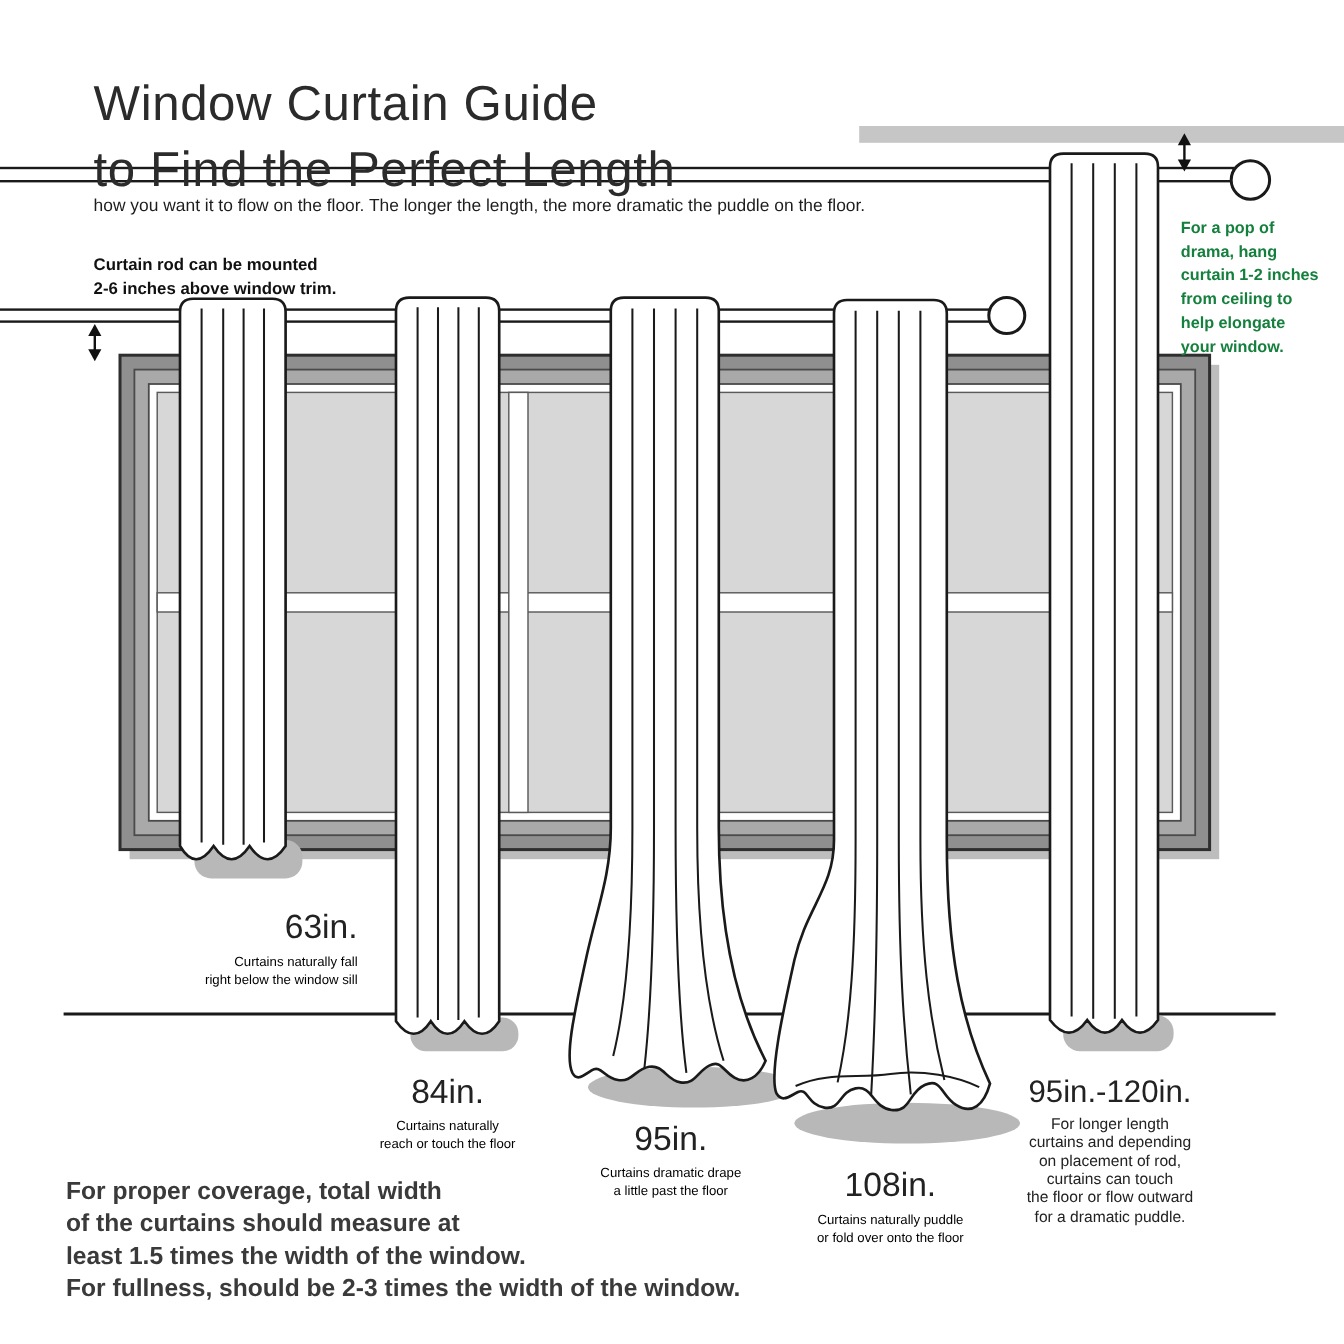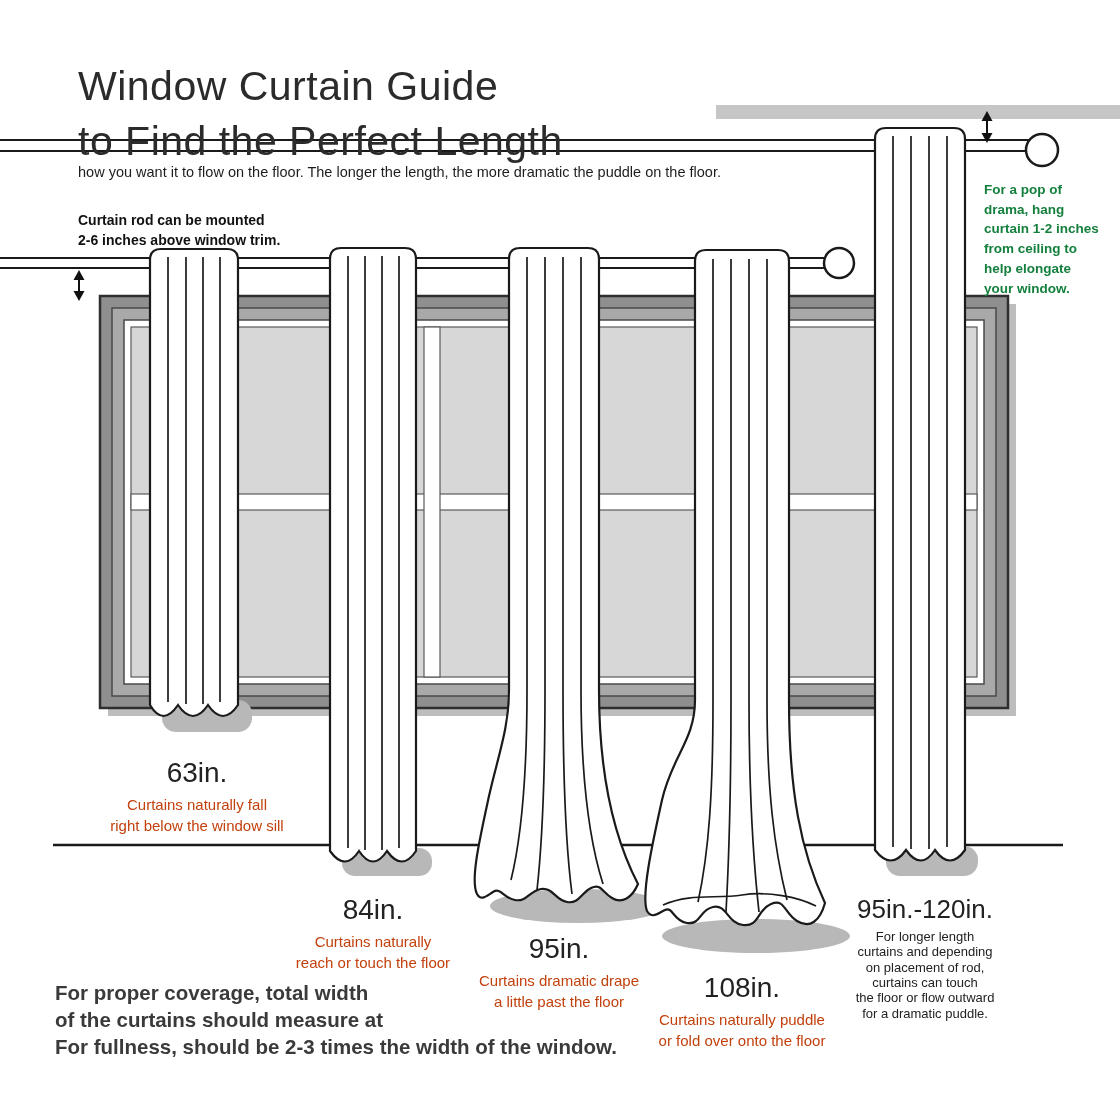--- a/index.html
+++ b/index.html
@@ -9,23 +9,23 @@
     font-family:"Liberation Sans", sans-serif;
   }
   .abs{position:absolute;}
   .illustration{left:0;top:0;width:1120px;height:1120px;}
   .title{left:78px;top:24px;font-size:41px;line-height:1.34;color:#2b2b2b;letter-spacing:.5px;margin-top:35px;}
   .intro{left:78px;top:162px;font-size:14.5px;line-height:1.5;color:#1d1d1d;}
   .rod-note{left:78px;top:211px;font-size:14px;font-weight:bold;line-height:1.4;color:#111;}
   .ceiling-note{left:984px;top:180px;width:132px;font-size:13.5px;font-weight:bold;line-height:1.46;color:#15803d;}
   .label-block{text-align:center;color:#222;}
   .label-size{font-size:28px;color:#222;margin-bottom:6px;}
-  .label-desc{font-size:15px;line-height:1.38;color:#c2410c;}
+  .label-desc{font-size:11px;line-height:1.38;color:#000000;}
   .label-desc-tight{font-size:13px;line-height:1.18;color:#222;}
-  .blk1{left:82px;top:757px;width:230px;}
+  .blk1{left:68px;top:757px;width:230px;text-align:right;}
   .blk2{left:258px;top:894px;width:230px;}
   .blk3{left:444px;top:933px;width:230px;}
   .blk4{left:627px;top:972px;width:230px;}
   .blk5{left:815px;top:894px;width:220px;}
   .blk5 .label-size{font-size:26px;margin-bottom:4px;}
   .footer{left:55px;top:980px;font-size:20.5px;font-weight:bold;line-height:1.31;color:#3a3a3a;}
 </style>
 </head>
 <body>
 
@@ -203,14 +203,15 @@
     <div>on placement of rod,</div>
     <div>curtains can touch</div>
     <div>the floor or flow outward</div>
     <div>for a dramatic puddle.</div>
   </div>
 </div>
 
 <div class="abs footer">
   <div>For proper coverage, total width</div>
   <div>of the curtains should measure at</div>
+  <div>least 1.5 times the width of the window.</div>
   <div>For fullness, should be 2-3 times the width of the window.</div>
 </div>
 
 </body></html>

